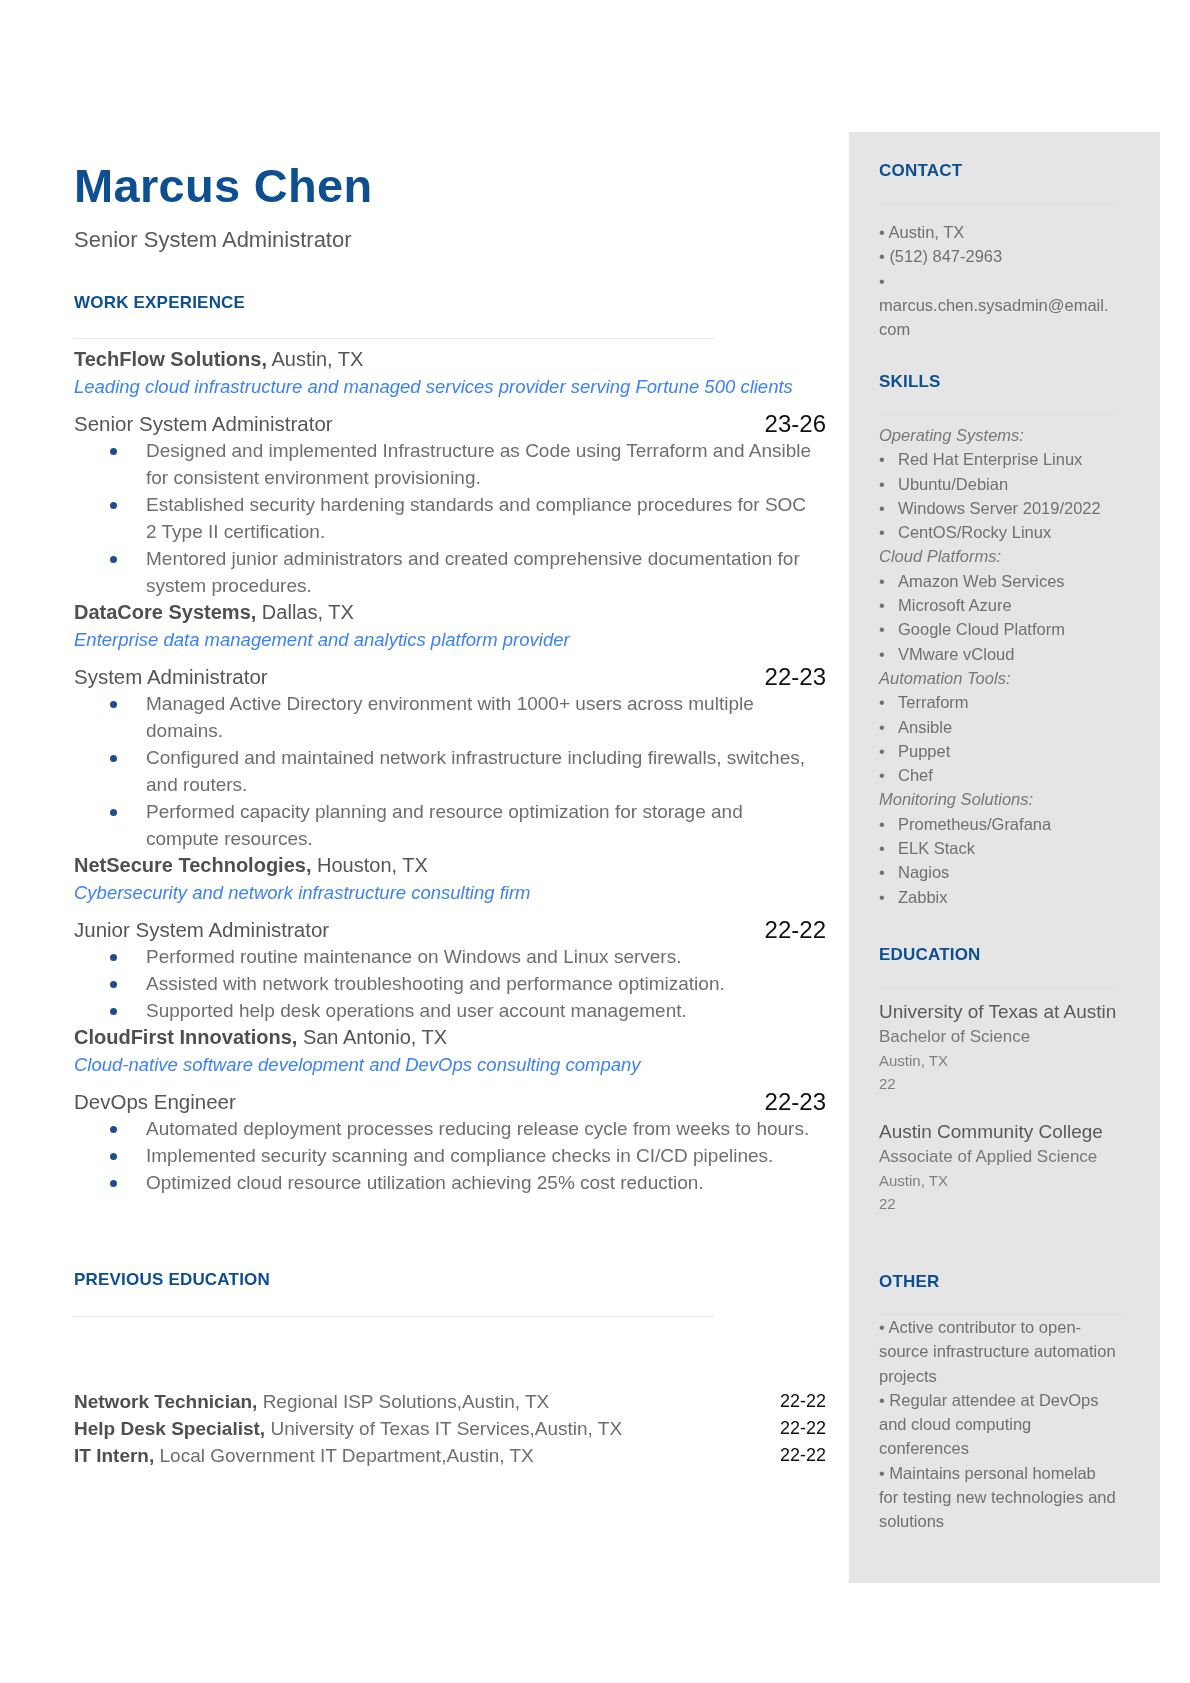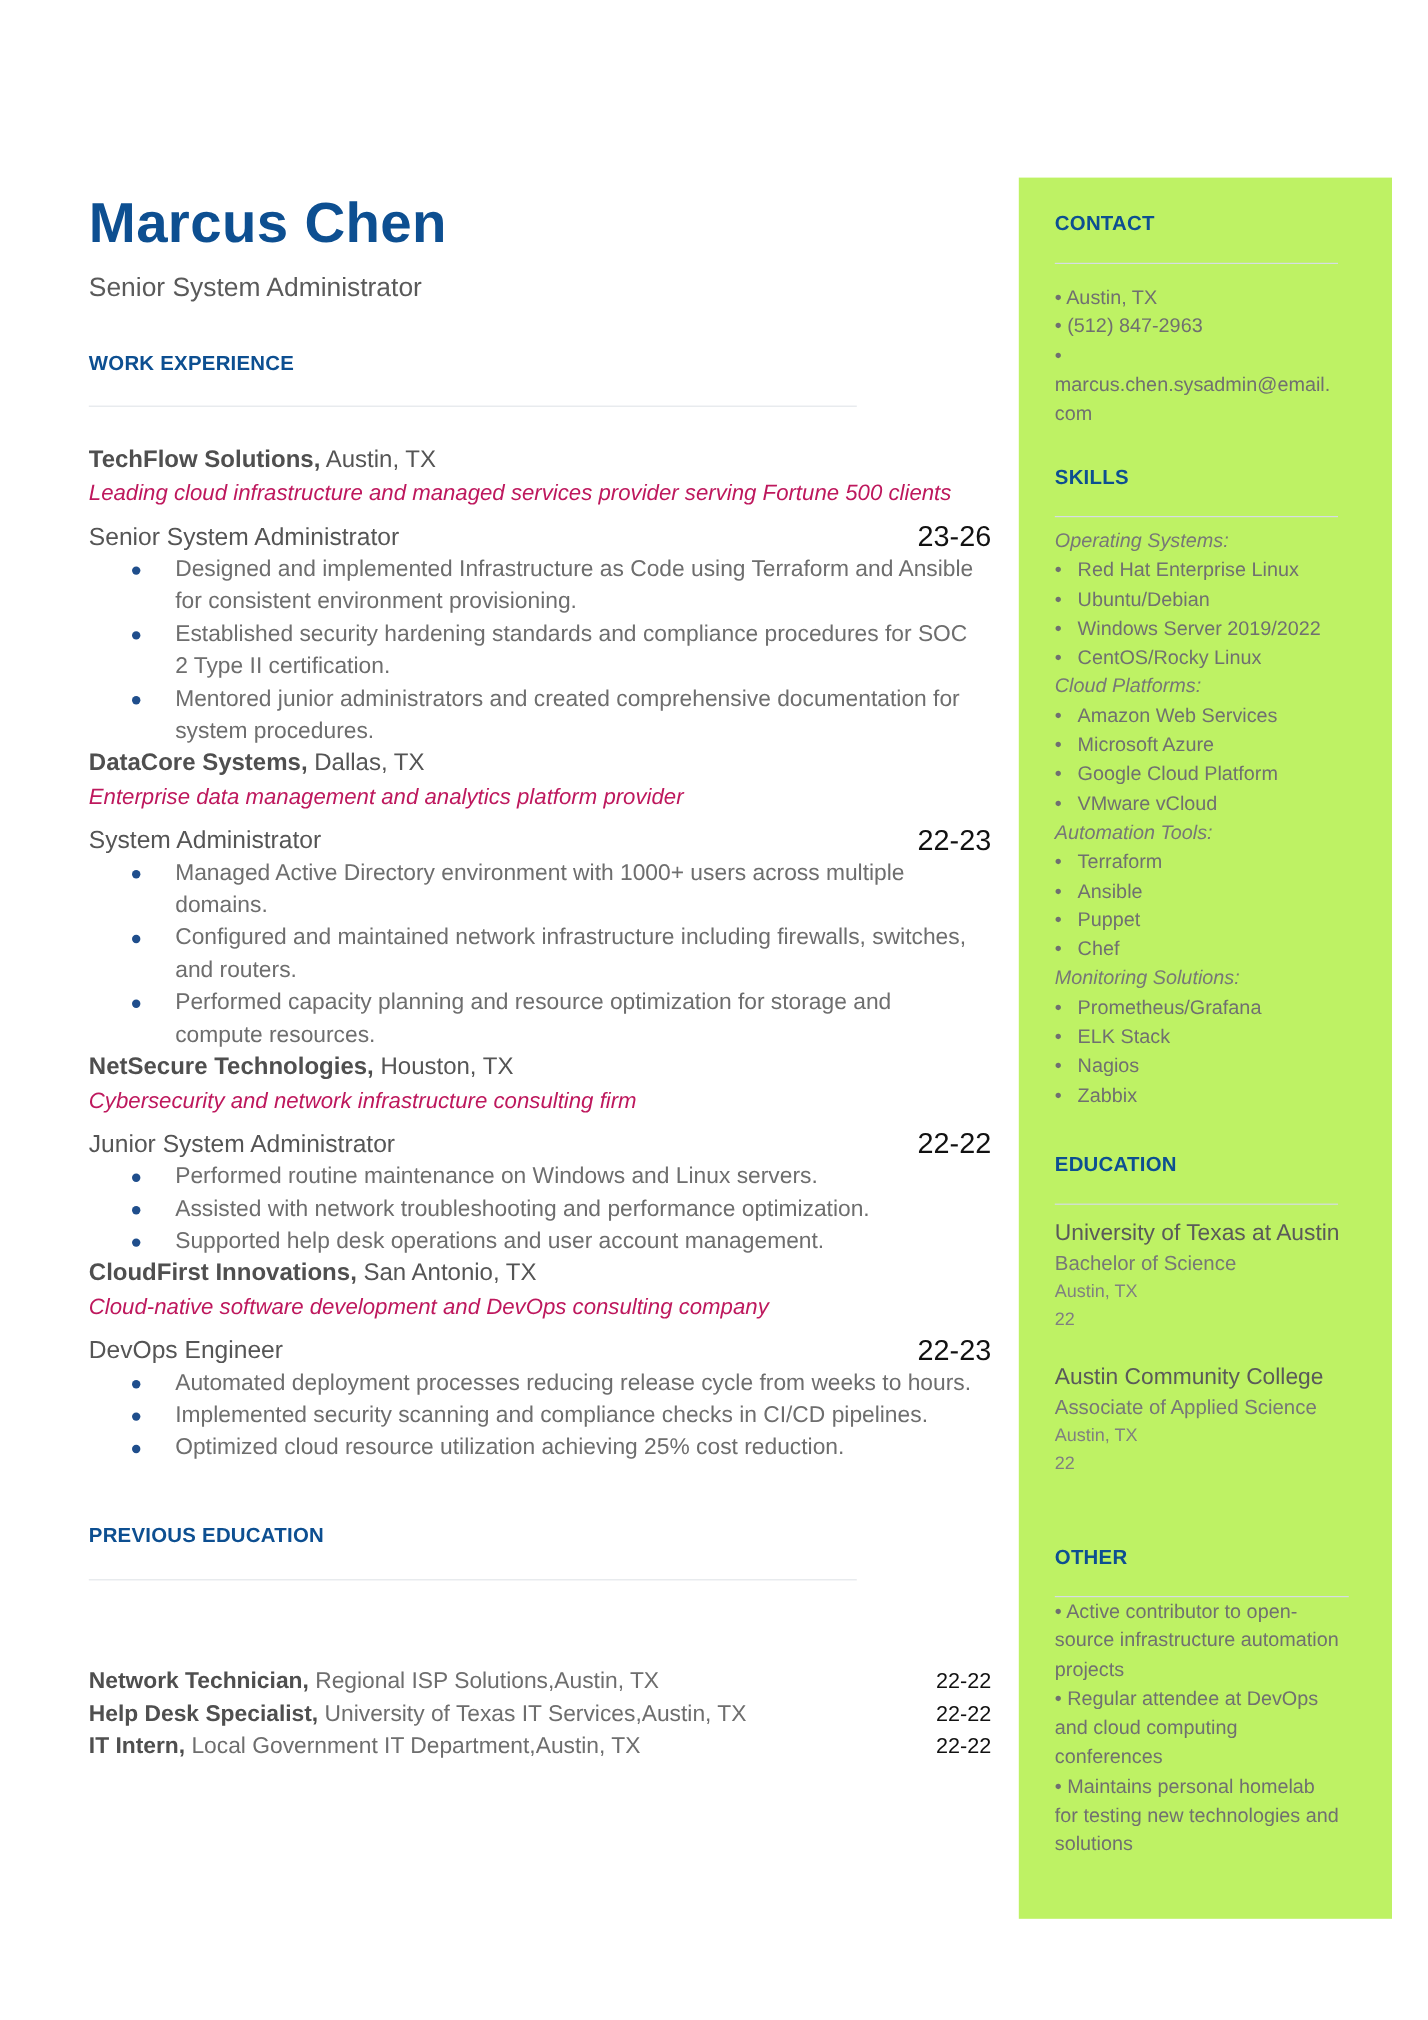--- a/index.html
+++ b/index.html
@@ -8,52 +8,52 @@
     font-family: "Liberation Sans", sans-serif; color: #5f5f5f; overflow: hidden;
   }
   .abs { position: absolute; }
   .name { left: 74px; top: 158px; font-size: 47px; font-weight: bold; color: #0d4f91; letter-spacing: 0.3px; white-space: nowrap; }
   .subtitle { left: 74px; top: 227px; font-size: 22px; color: #5a5a5a; white-space: nowrap; }
   .sec-head { font-size: 17px; font-weight: bold; color: #0d4f91; letter-spacing: 0.2px; white-space: nowrap; }
   .rule { height: 1px; background: #e3e6ea; }
   .main { left: 74px; width: 752px; }
   .company { font-size: 20px; color: #555; white-space: nowrap; height: 27px; line-height: 27px; }
   .company b { color: #4f4f4f; }
-  .tagline { font-size: 18.5px; font-style: italic; color: #be185d; white-space: nowrap; height: 28px; line-height: 28px; }
+  .tagline { font-size: 18.5px; font-style: italic; color: #3b82f6; white-space: nowrap; height: 28px; line-height: 28px; }
   .role-row { display: flex; justify-content: space-between; font-size: 20.5px; color: #555; height: 27px; line-height: 27px; margin-top: 9px; }
   .role-row .dates { color: #111; font-size: 24px; }
   ul.bullets { list-style: none; margin: 0; padding: 0 0 0 72px; }
   ul.bullets li { position: relative; font-size: 19px; line-height: 27px; color: #6e6e6e; padding-right: 10px; }
   ul.bullets li .dot { position: absolute; left: -36px; top: 11px; width: 7px; height: 7px; border-radius: 50%; background: #1f4e8c; }
   .prev-row { display: flex; justify-content: space-between; font-size: 19px; line-height: 27px; color: #6e6e6e; }
   .prev-row b { color: #4f4f4f; }
   .prev-row .dates { color: #111; font-size: 18px; }
 
-  .sidebar { left: 849px; top: 148px; width: 311px; height: 1451px; background: #bef264; }
+  .sidebar { left: 849px; top: 132px; width: 311px; height: 1451px; background: #e5e5e5; }
   .side { position: absolute; left: 30px; width: 248px; }
   .side .sec-head { font-size: 17px; }
   .side .rule { margin-top: 22px; width: 236px; background: #d5dde5; }
   .side-list { font-size: 16.5px; color: #707070; line-height: 24.3px; }
   .side-list .cat { font-style: italic; color: #777; }
   .skill { white-space: nowrap; }
   .skill .b { display: inline-block; width: 19px; text-align: left; }
   .edu-school { font-size: 19px; color: #5a5a5a; line-height: 27px; }
   .edu-degree { font-size: 17px; color: #777; line-height: 24px; }
   .edu-small { font-size: 15px; color: #808080; line-height: 23px; }
 </style>
 </head>
 <body>
 
 <div class="abs name">Marcus Chen</div>
 <div class="abs subtitle">Senior System Administrator</div>
 
 <div class="abs sec-head" style="left:74px; top:293px;">WORK EXPERIENCE</div>
 <div class="abs rule" style="left:74px; top:338px; width:640px;"></div>
 
-<div class="abs main" style="top:346px;margin-top:24px;">
+<div class="abs main" style="top:346px;">
 
   <div>
     <div class="company"><b>TechFlow Solutions,</b><span> Austin, TX</span></div>
     <div class="tagline">Leading cloud infrastructure and managed services provider serving Fortune 500 clients</div>
     <div class="role-row">
         <span>Senior System Administrator</span>
         <span class="dates">23-26</span>
       </div>
     <ul class="bullets">
       <li><span class="dot"></span><span>Designed and implemented Infrastructure as Code using Terraform and Ansible for consistent environment provisioning.</span></li>

